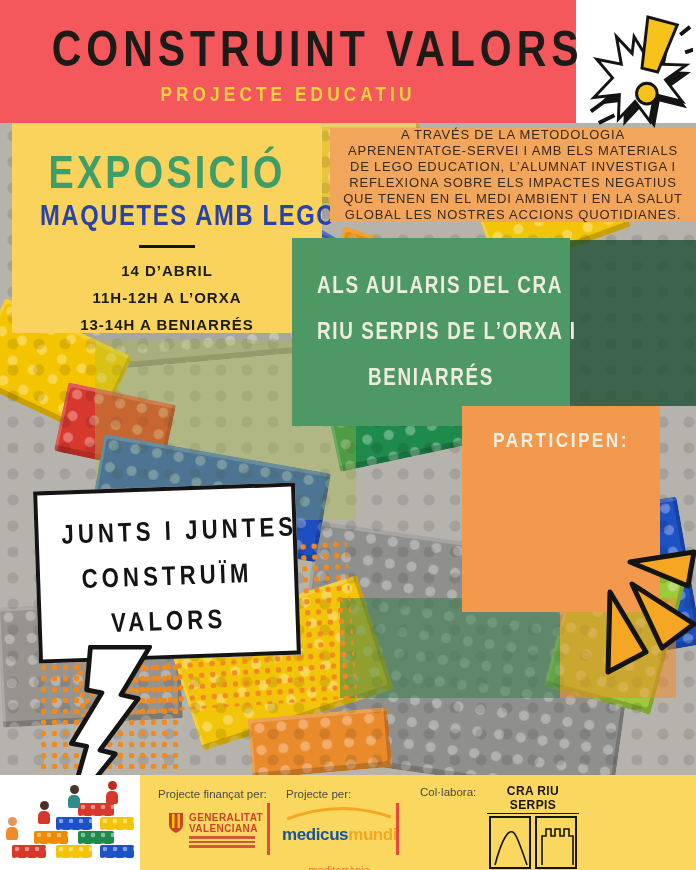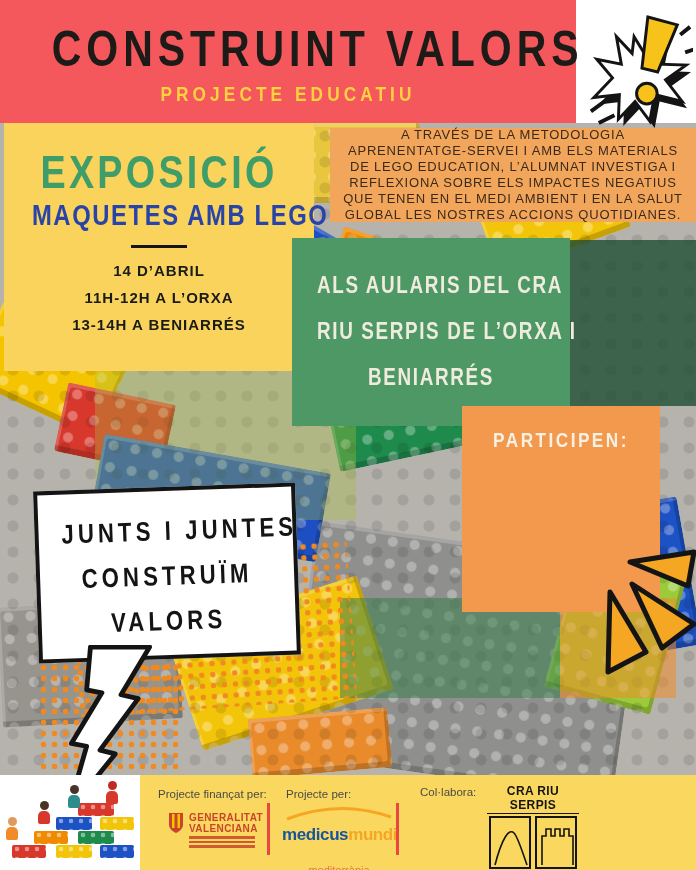--- a/index.html
+++ b/index.html
@@ -33,21 +33,21 @@
 
   .condense{display:block;transform:scaleX(.82);transform-origin:50% 50%;white-space:nowrap;text-align:center}
 
   
   .header{position:absolute;left:0;top:0;width:576px;height:123px;background:var(--banner-red);z-index:25;text-align:center}
   .header .title{margin-top:20px;font-size:50px;font-weight:800;letter-spacing:6px;color:var(--title-black)}
   .header .subtitle{margin-top:4px;font-size:21px;font-weight:700;letter-spacing:5px;color:var(--subtitle-yellow)}
   .starburst{position:absolute;left:585px;top:12px;z-index:30}
 
   
-  .expo{position:absolute;left:4px;top:123px;width:310px;height:248px;background:var(--panel-yellow);z-index:10;text-align:center}
+  .expo{position:absolute;left:12px;top:123px;width:310px;height:210px;background:var(--panel-yellow);z-index:10;text-align:center}
   .expo-title{margin-top:22px;font-size:46px;font-weight:800;letter-spacing:4px;color:var(--exposicio-green)}
   .expo-sub{margin-top:0;font-size:29px;font-weight:800;letter-spacing:2px;color:var(--lego-blue)}
   .expo-divider{width:56px;height:3px;background:#151515;margin:13px auto 9px auto}
   .expo-schedule div{font-size:15px;font-weight:700;letter-spacing:1px;line-height:27px;color:#1b1b18}
 
   
   .info{position:absolute;left:330px;top:128px;width:366px;height:94px;background:var(--info-orange);z-index:10;
     display:flex;align-items:center;justify-content:center}
   .info p{padding:0 12px;font-size:13px;font-weight:400;letter-spacing:.8px;line-height:16px;text-align:center;color:var(--info-text-brown)}
 

